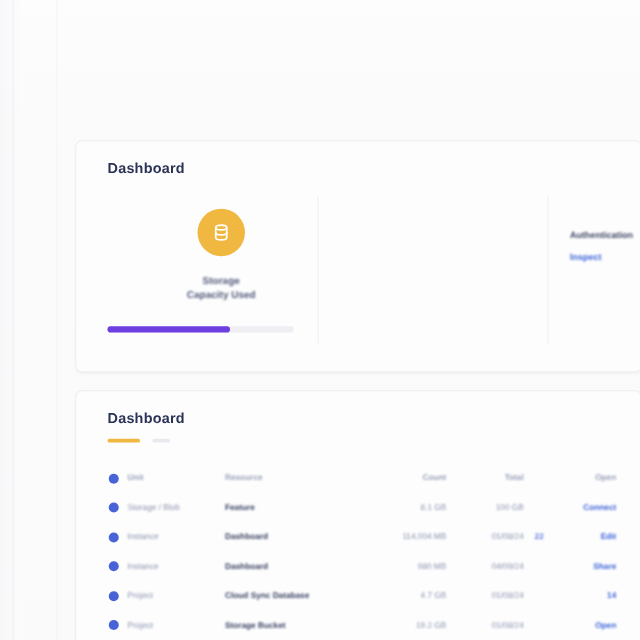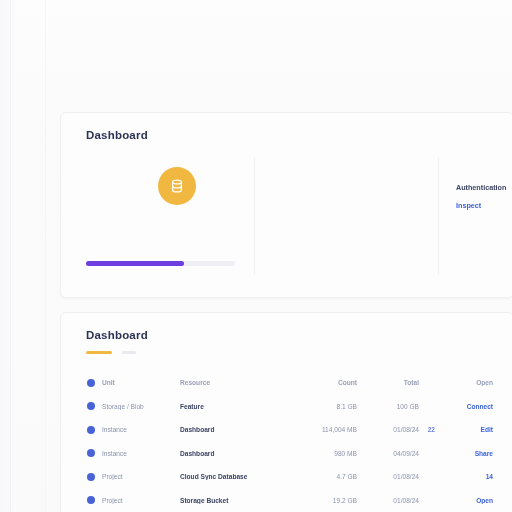--- a/index.html
+++ b/index.html
@@ -233,20 +233,22 @@
     <div class="divider-v" id="divider-2"></div>
 
     <div class="stat" id="stat-storage">
       <div class="stat-icon" style="background:#f0b840">
         <svg width="16" height="16" viewBox="0 0 20 20" fill="none" stroke="#ffffff" stroke-width="1.7" stroke-linecap="round" stroke-linejoin="round">
           <ellipse cx="10" cy="5" rx="5.5" ry="2.4"></ellipse>
           <path d="M4.5 5v10c0 1.3 2.5 2.4 5.5 2.4s5.5-1.1 5.5-2.4V5"></path>
           <path d="M4.5 10c0 1.3 2.5 2.4 5.5 2.4s5.5-1.1 5.5-2.4"></path>
         </svg>
       </div>
+      <div class="stat-label">Storage
+Capacity Used</div>
     </div>
 
 
     <div class="progress-track">
       <div class="progress-fill" id="progress-fill" style="width: 66%; background: rgb(109, 63, 224);"></div>
     </div>
 
     <div class="side-block">
       <div class="side-label">Authentication</div>
       <div class="side-link">Inspect</div>

